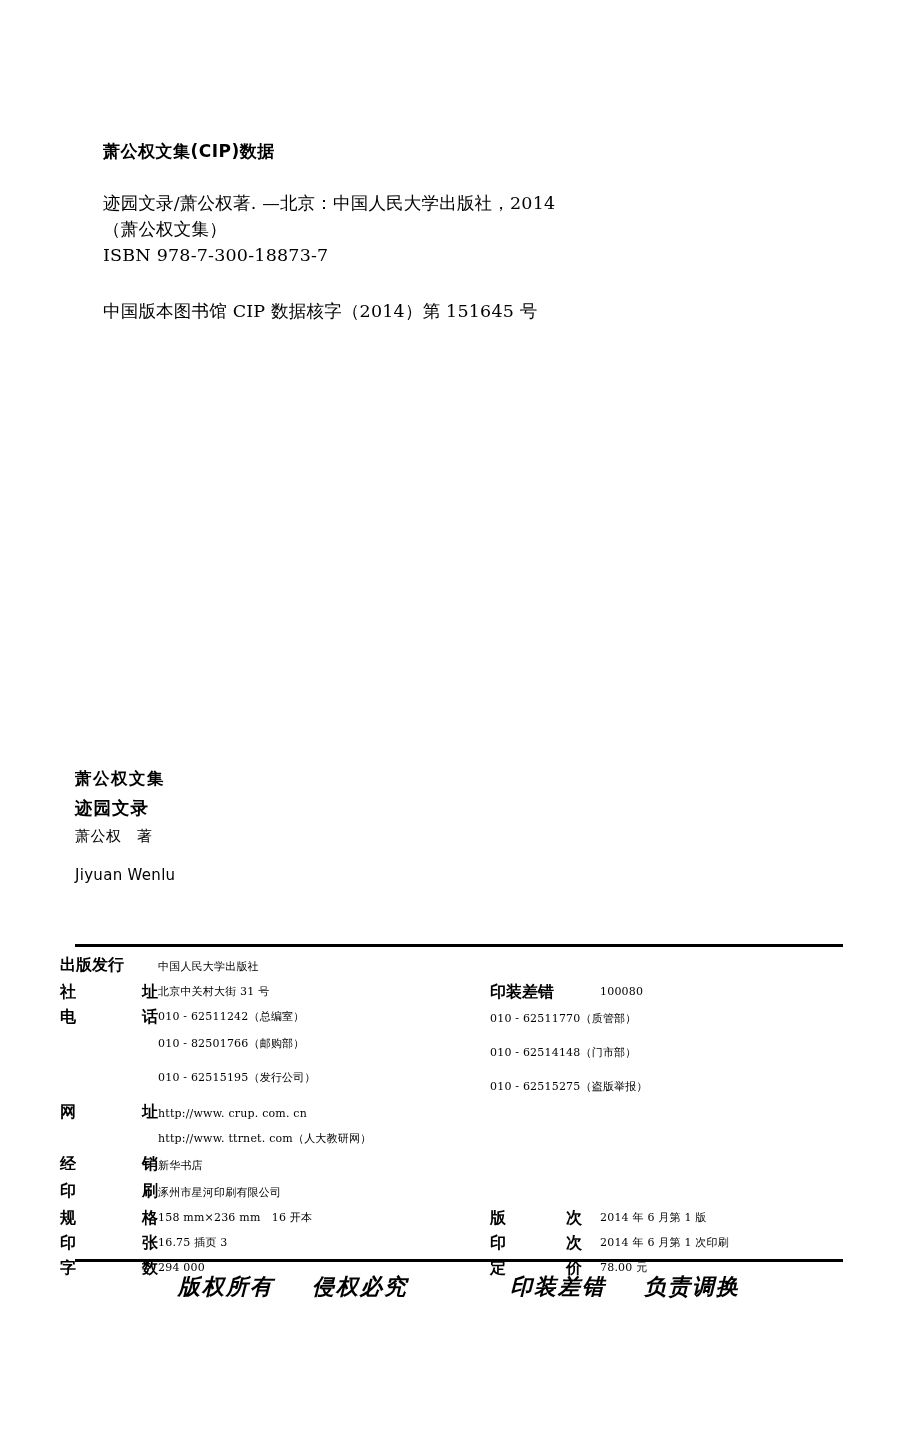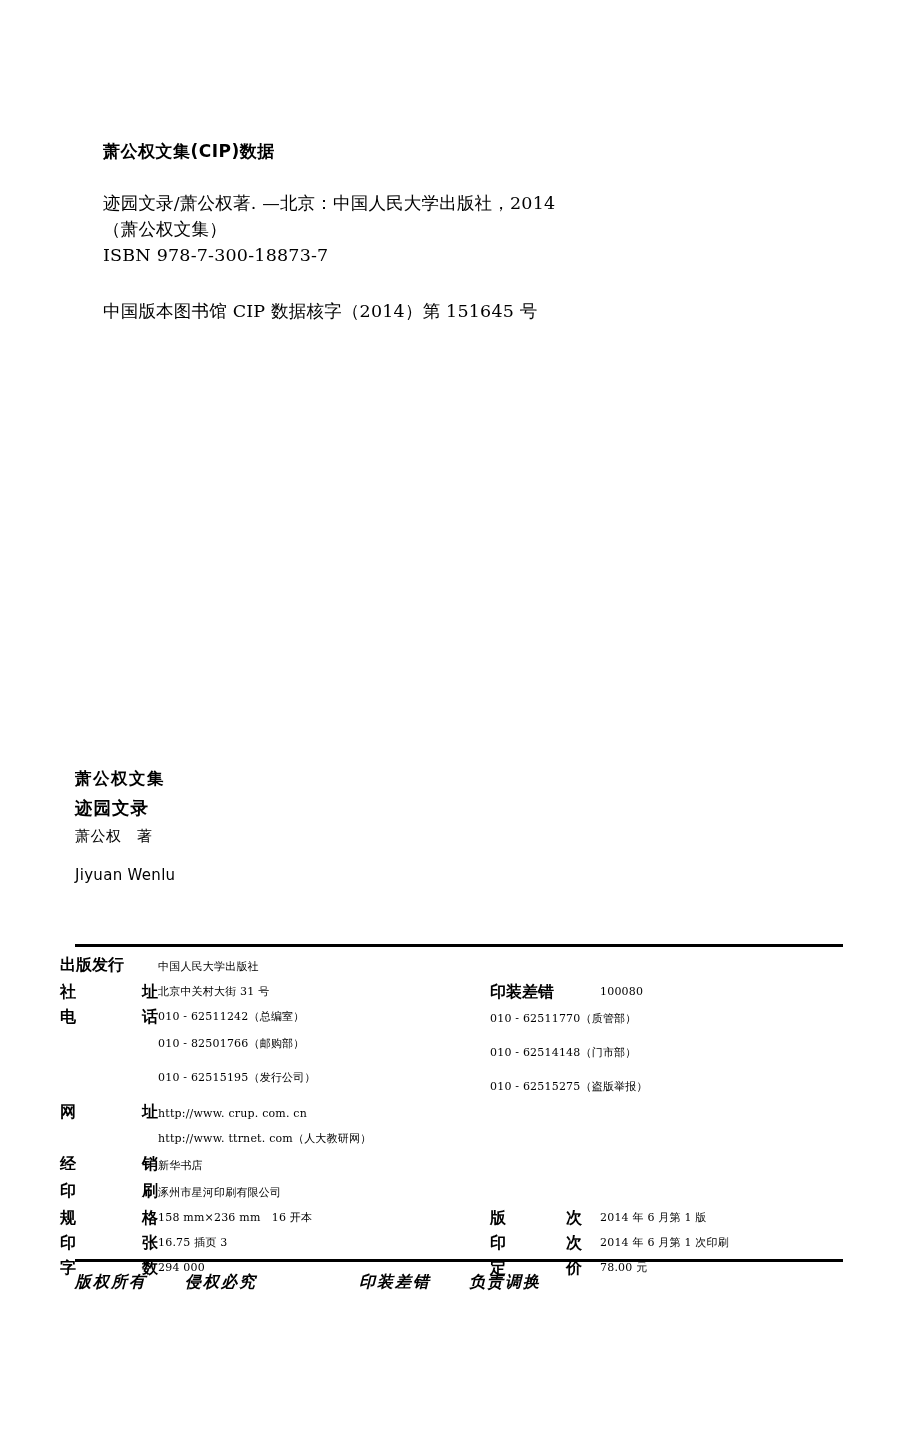--- a/index.html
+++ b/index.html
@@ -138,25 +138,26 @@
     justify-content: space-between;
   }
 
   
   .slogan {
     position: absolute;
     left: 75px;
     top: 1272px;
     width: 768px;
     display: flex;
+    justify-content: center;
     gap: 38px;
     font-family: "DejaVu Sans", "Liberation Sans", sans-serif;
     font-weight: bold;
     font-style: italic;
-    font-size: 16px;
+    font-size: 22px;
     letter-spacing: 2px;
   }
   .slogan .grp { white-space: nowrap; }
   .slogan .sp-big { display: inline-block; width: 26px; }
 </style>
 </head>
 <body>
 
 <div class="page">
 

